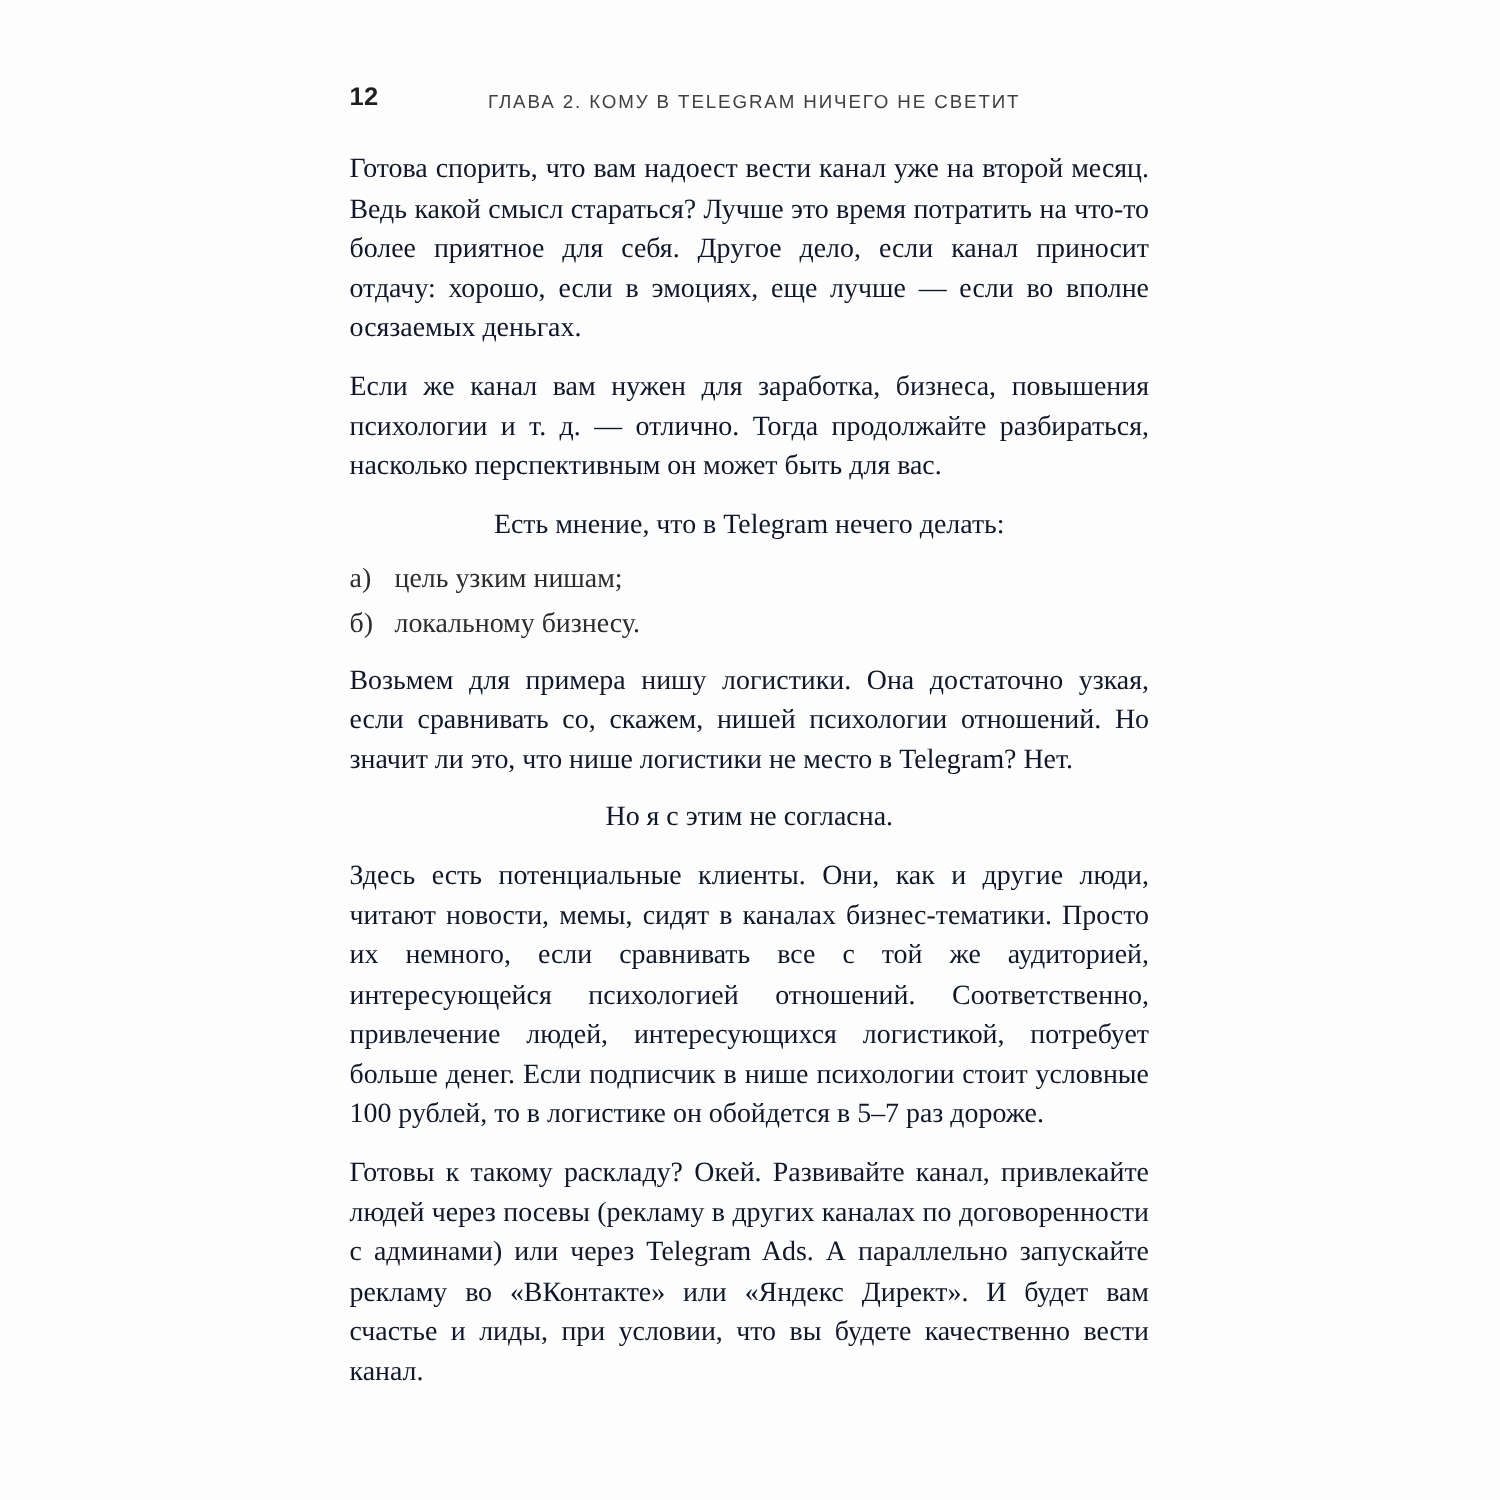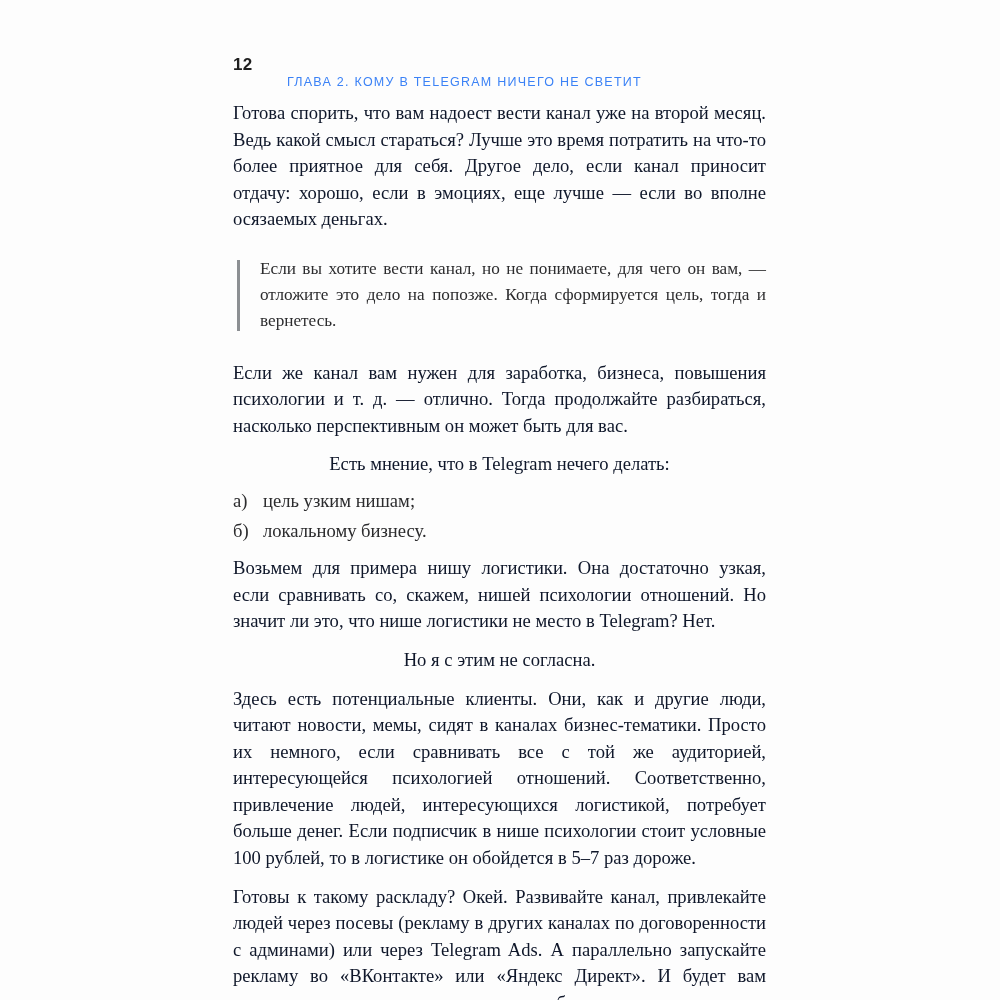--- a/index.html
+++ b/index.html
@@ -20,38 +20,37 @@
     overflow: hidden;
     box-sizing: border-box;
   }
 
   
   .running-head {
     position: absolute;
     left: 233px;
     top: 55px;
     display: flex;
-    align-items: flex-start;
+    align-items: flex-end;
     white-space: nowrap;
-    flex-direction: column;
   }
   .folio {
     font-family: "Liberation Sans", "DejaVu Sans", sans-serif;
     font-size: 17px;
     font-weight: 700;
     color: #1f1f1f;
     letter-spacing: 0.2px;
   }
   .chapter-title {
     font-family: "Liberation Sans", "DejaVu Sans", sans-serif;
     font-size: 12.5px;
     font-weight: 400;
-    color: #3b82f6;
+    color: #404040;
     letter-spacing: 1.25px;
-    margin-left: 54px;
+    margin-left: 73px;
     text-transform: uppercase;
   }
 
   
   .text-column {
     position: absolute;
     left: 233px;
     top: 100px;
     width: 533px;
   }
@@ -124,24 +123,20 @@
 
   <div class="running-head">
     <span class="folio">12</span>
     <span class="chapter-title">ГЛАВА 2. КОМУ В TELEGRAM НИЧЕГО НЕ СВЕТИТ</span>
   </div>
 
   <div class="text-column">
 
     <p class="body-text">Готова спорить, что вам надоест вести канал уже на второй месяц. Ведь какой смысл стараться? Лучше это время потратить на что-то более приятное для себя. Другое дело, если канал приносит отдачу: хорошо, если в эмоциях, еще лучше — если во вполне осязаемых деньгах.</p>
 
-    <div class="pullquote">
-      <span class="rule"></span>
-      <p>Если вы хотите вести канал, но не понимаете, для чего он вам, — отложите это дело на попозже. Когда сформируется цель, тогда и вернетесь.</p>
-    </div>
 
     <p class="body-text">Если же канал вам нужен для заработка, бизнеса, повышения психологии и т. д. — отлично. Тогда продолжайте разбираться, насколько перспективным он может быть для вас.</p>
 
     <p class="body-text tight last-of-block">Есть мнение, что в Telegram нечего делать:</p>
 
     <ol class="lettered">
       <li>
         <span class="marker">а)</span>
         <span class="item-text">цель узким нишам;</span>
       </li>

